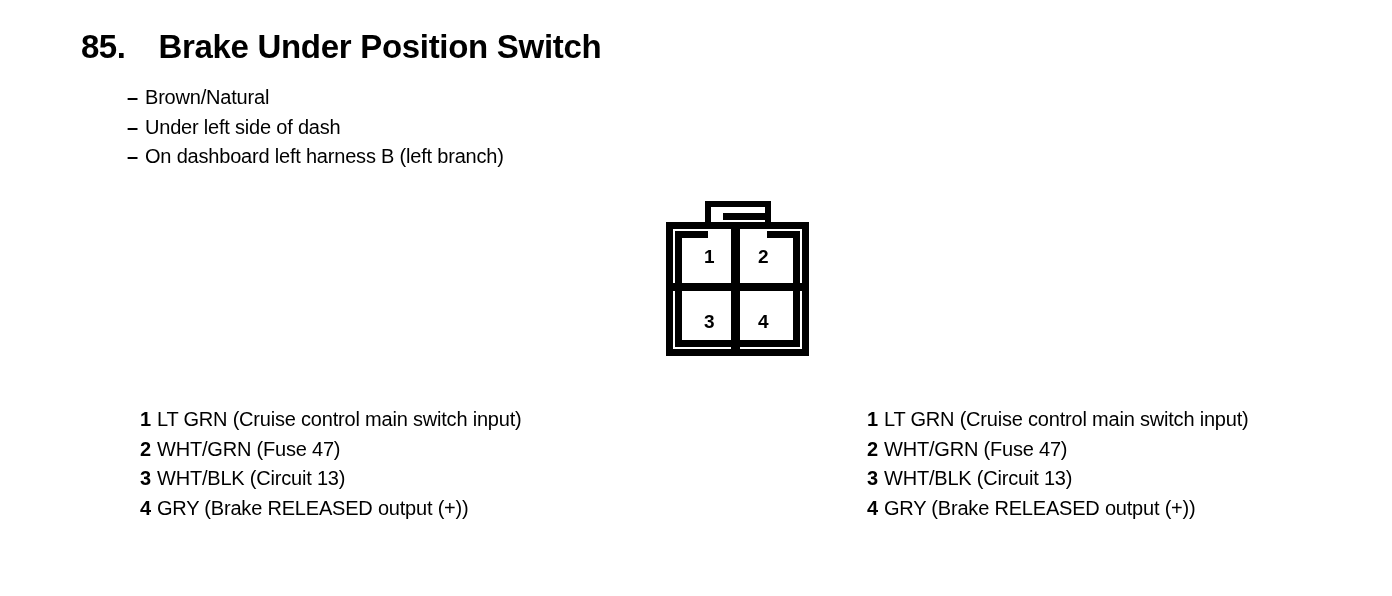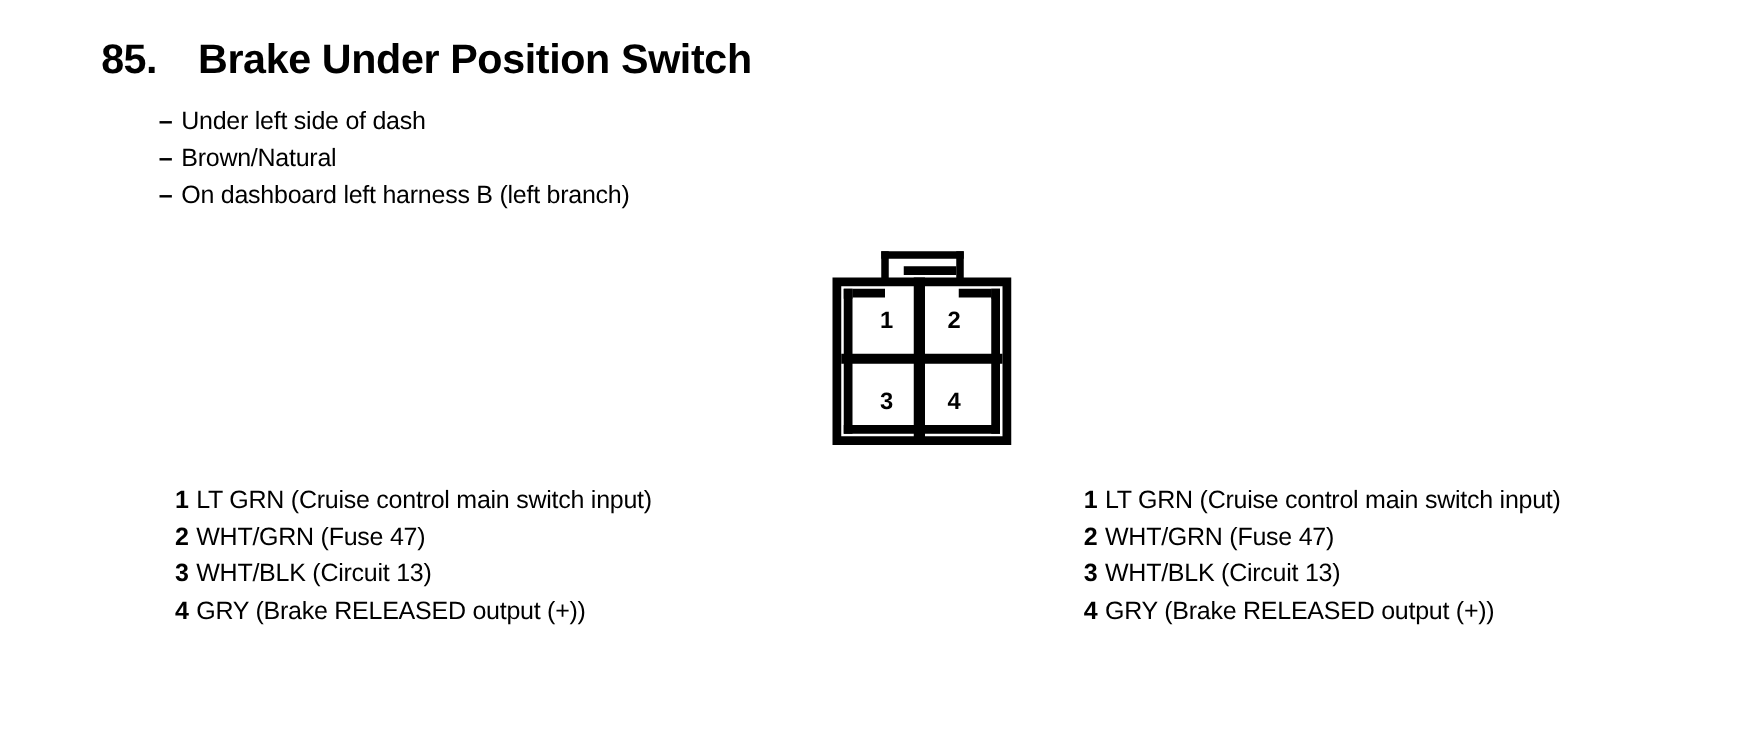--- a/index.html
+++ b/index.html
@@ -167,20 +167,21 @@
   #pinout-column-late  { left: 867px; }
 
   .column-heading {
     font-size: 25px;
     font-weight: bold;
     margin-left: 24px;
     letter-spacing: -0.3px;
     white-space: nowrap;
   }
   .pin-rows {
+    margin-top: 19px;
   }
   .pin-row {
     font-size: 20px;
     line-height: 29.5px;
     white-space: nowrap;
     letter-spacing: -0.2px;
   }
   .pin-row-number {
     font-weight: bold;
     display: inline-block;
@@ -192,24 +193,24 @@
 
 <div id="header-block">
 
   <div id="title-row">
     <span id="item-number">85.</span>
     <span id="page-title">Brake Under Position Switch</span>
   </div>
 
   <div id="bullet-list">
     <div class="bullet-line">
+      <span class="bullet-dash">–</span><span>Brown/Natural</span>
+    </div>
+    <div class="bullet-line">
       <span class="bullet-dash">–</span><span>Under left side of dash</span>
-    </div>
-    <div class="bullet-line">
-      <span class="bullet-dash">–</span><span>Brown/Natural</span>
     </div>
     <div class="bullet-line">
       <span class="bullet-dash">–</span><span>On dashboard left harness B (left branch)</span>
     </div>
   </div>
 
 </div>
 
 <div id="connector-diagram">
 

